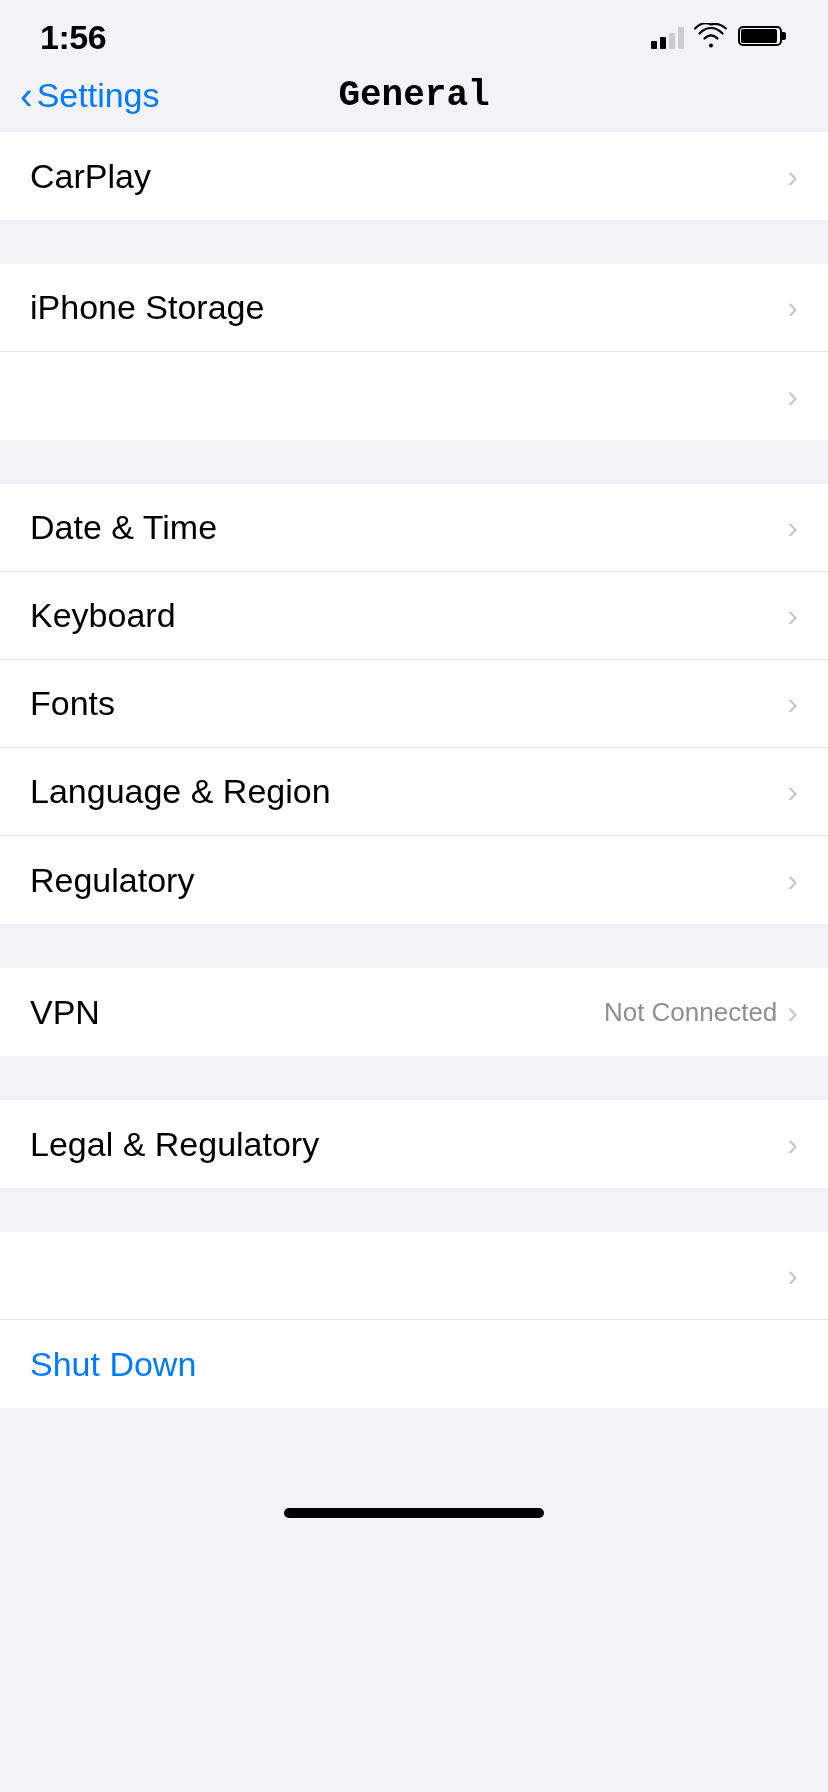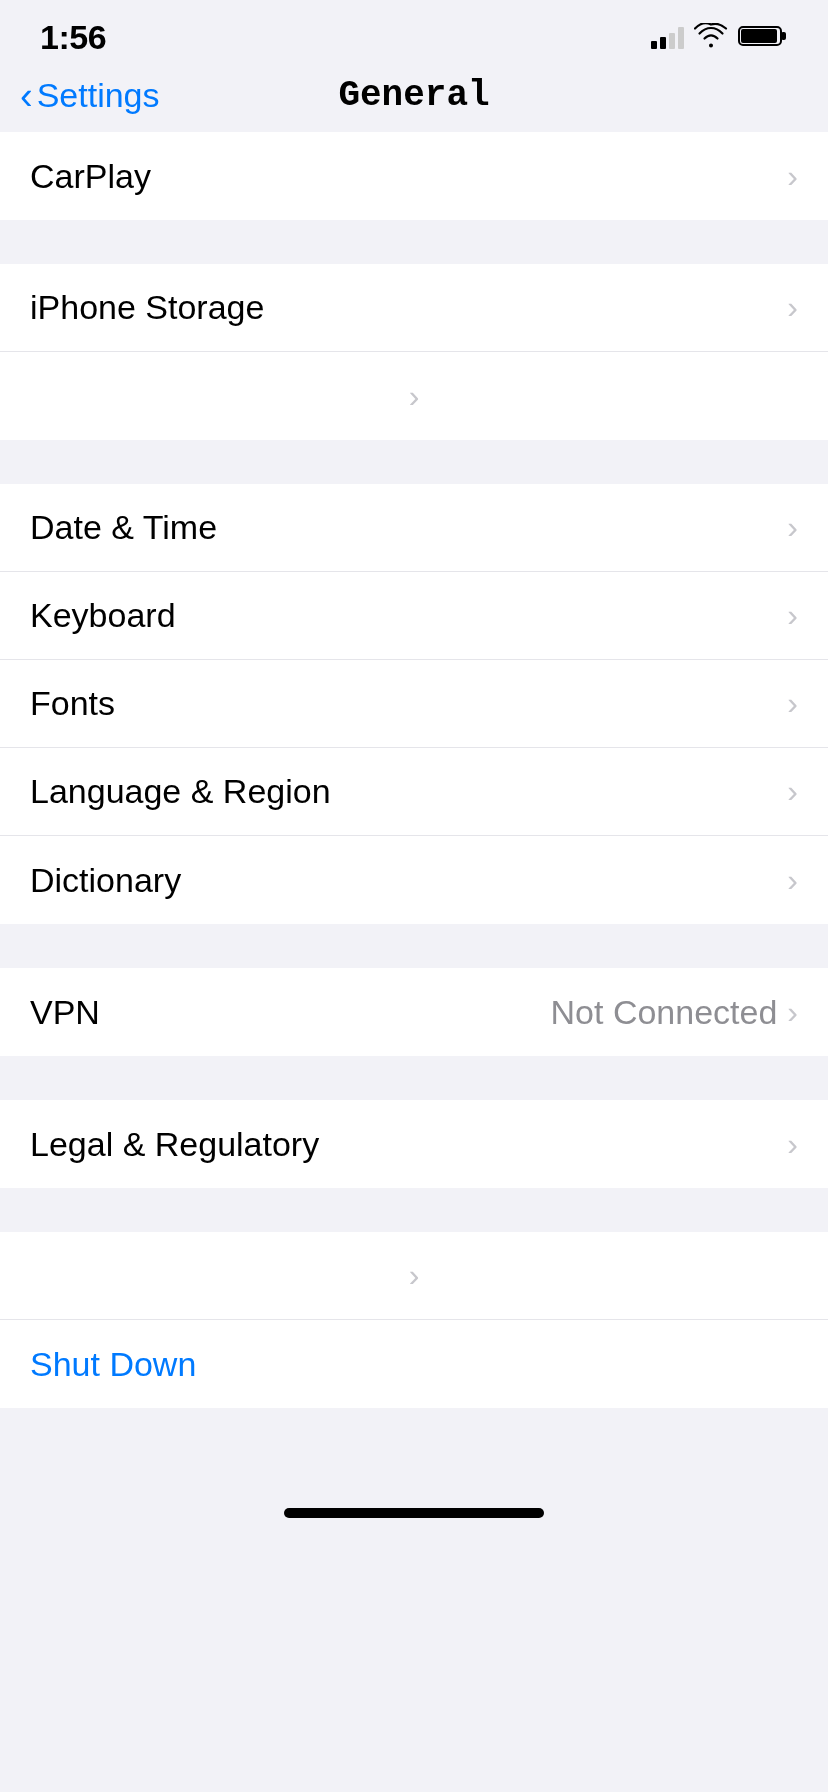--- a/index.html
+++ b/index.html
@@ -87,21 +87,21 @@
     }
 
     .section-gap {
       height: 44px;
       background: #f2f2f7;
     }
 
     .settings-row {
       display: flex;
       align-items: center;
-      justify-content: center;
+      justify-content: flex-end;
       padding: 0 30px;
       min-height: 88px;
       background: #fff;
       border-bottom: 1px solid #e5e5ea;
       cursor: pointer;
     }
 
     .settings-row:last-child {
       border-bottom: none;
     }
@@ -117,21 +117,21 @@
       color: #000;
     }
 
     .row-right {
       display: flex;
       align-items: center;
       gap: 10px;
     }
 
     .row-value {
-      font-size: 34px;
+      font-size: 26px;
       color: #8e8e93;
     }
 
     .chevron-right {
       color: #c7c7cc;
       font-size: 32px;
       font-weight: 300;
     }
 
     
@@ -253,21 +253,21 @@
   <div class="settings-row">
     <div class="row-left">
       <span class="row-label">Language &amp; Region</span>
     </div>
     <div class="row-right">
       <span class="chevron-right">›</span>
     </div>
   </div>
   <div class="settings-row">
     <div class="row-left">
-      <span class="row-label">Dictionary</span>
+      <span class="row-label">Regulatory</span>
     </div>
     <div class="row-right">
       <span class="chevron-right">›</span>
     </div>
   </div>
 </div>
 
 <div class="section-gap"></div>
 
 <div class="settings-section">

